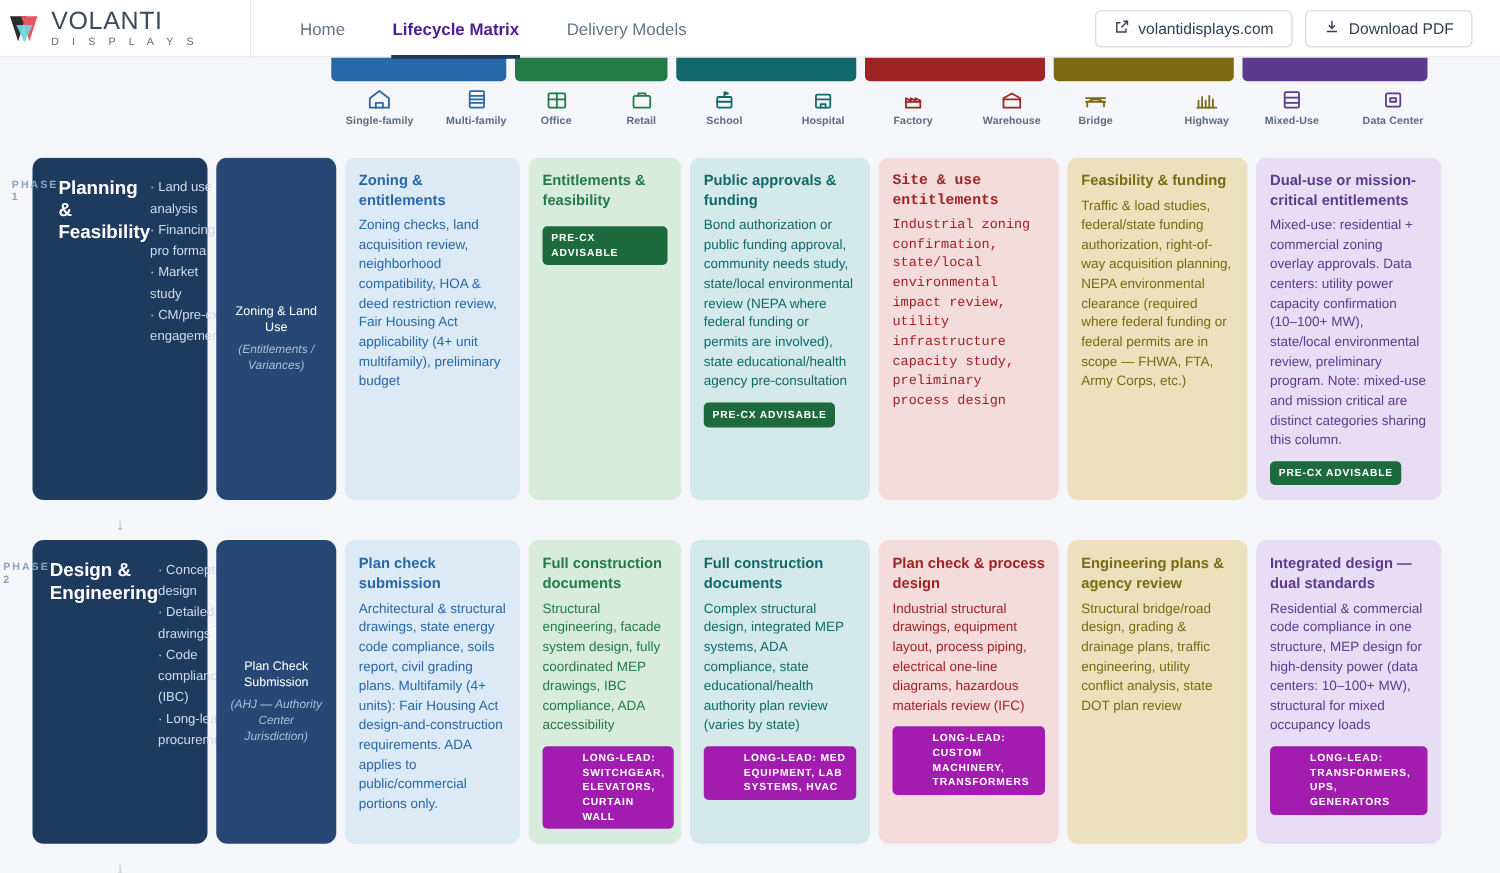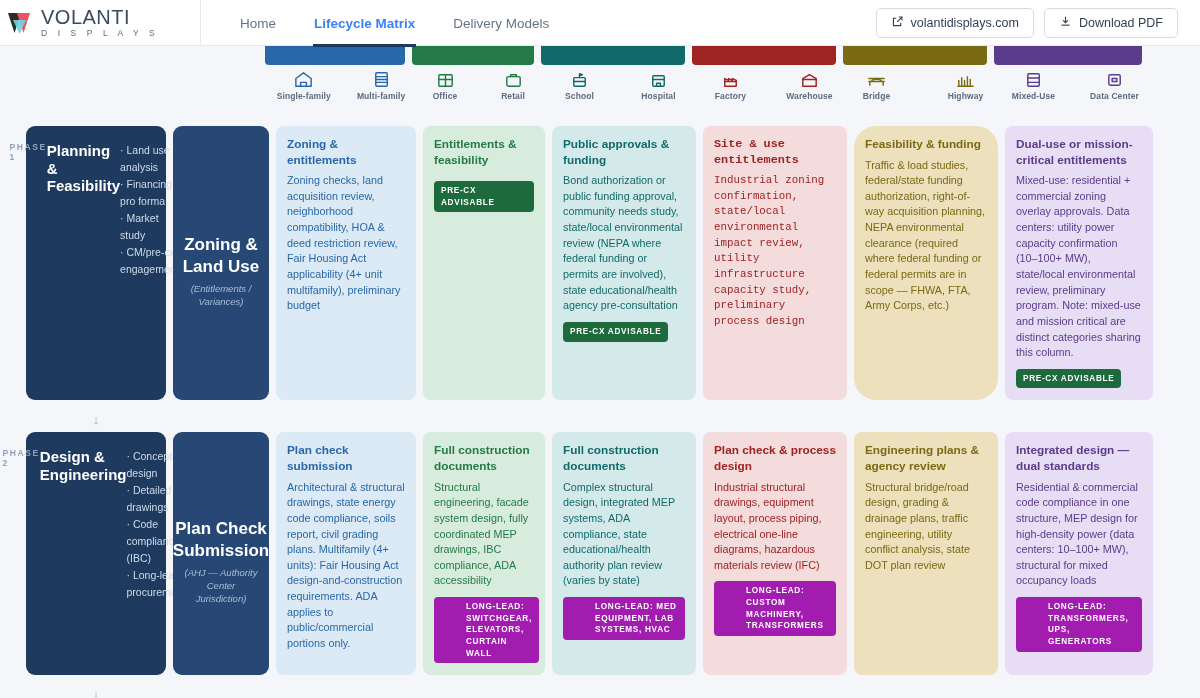--- a/index.html
+++ b/index.html
@@ -45,21 +45,21 @@
   .nav-item {
     position: relative;
     font-size: 13.5px;
     color: #64748b;
     padding: 0 19px;
     height: 46px;
     line-height: 46px;
     cursor: pointer;
     white-space: nowrap;
   }
-  .nav-item.active { color: #3b82f6; font-weight: bold; }
+  .nav-item.active { color: #4c1d95; font-weight: bold; }
   .nav-item.active::after {
     content: "";
     position: absolute;
     left: 18px; right: 18px; bottom: 0;
     height: 3px;
     background: #1e3a5f;
   }
   .topbar-actions {
     margin-left: auto;
     display: flex;
@@ -190,21 +190,21 @@
     border-radius: 9px;
     color: #fff;
     padding: 10px 8px;
     margin-right: 7px;
     display: flex;
     flex-direction: column;
     align-items: center;
     justify-content: center;
     text-align: center;
   }
-  .gate-title { font-size: 17px; font-weight: bold; line-height: 1.3; margin-top: 16px; }
+  .gate-title { font-size: 10px; font-weight: normal; line-height: 1.3; margin-top: 16px; }
   .gate-sub {
     font-size: 9.5px;
     font-style: italic;
     color: #a9bdd6;
     margin-top: 5px;
     line-height: 1.35;
   }
 
   .cell {
     flex: none;
@@ -439,21 +439,21 @@
       <div class="cell" style="width: 140px; background: rgb(220, 234, 246); color: rgb(40, 104, 168);">
         <div class="cell-title">Zoning &amp; entitlements</div>
         <div class="cell-body">Zoning checks, land acquisition review, neighborhood compatibility, HOA &amp; deed restriction review, Fair Housing Act applicability (4+ unit multifamily), preliminary budget</div>
       </div>
       <div class="cell" style="width: 122px; background: rgb(216, 236, 221); color: rgb(35, 122, 70);"><div class="cell-title">Entitlements &amp; feasibility</div><span class="tag precx">PRE-CX ADVISABLE</span></div>
       <div class="cell" style="width: 144px; background: rgb(212, 234, 234); color: rgb(18, 105, 107);"><div class="cell-title">Public approvals &amp; funding</div><div class="cell-body">Bond authorization or public funding approval, community needs study, state/local environmental review (NEPA where federal funding or permits are involved), state educational/health agency pre-consultation</div><span class="tag precx">PRE-CX ADVISABLE</span></div>
       <div class="cell" style="width: 144px; background: rgb(244, 220, 220); color: rgb(160, 35, 35); font-family: Liberation Mono, monospace;">
         <div class="cell-title">Site &amp; use entitlements</div>
         <div class="cell-body">Industrial zoning confirmation, state/local environmental impact review, utility infrastructure capacity study, preliminary process design</div>
       </div>
-      <div class="cell" style="width: 144px; background: rgb(236, 224, 189); color: rgb(122, 106, 18); border-radius: 22px;">
+      <div class="cell" style="width: 144px; background: rgb(236, 224, 189); color: rgb(122, 106, 18);">
         <div class="cell-title">Feasibility &amp; funding</div>
         <div class="cell-body">Traffic &amp; load studies, federal/state funding authorization, right-of-way acquisition planning, NEPA environmental clearance (required where federal funding or federal permits are in scope — FHWA, FTA, Army Corps, etc.)</div>
       </div>
       <div class="cell" style="width: 148px; background: rgb(231, 221, 245); color: rgb(91, 59, 140);"><div class="cell-title">Dual-use or mission-critical entitlements</div><div class="cell-body">Mixed-use: residential + commercial zoning overlay approvals. Data centers: utility power capacity confirmation (10–100+ MW), state/local environmental review, preliminary program. Note: mixed-use and mission critical are distinct categories sharing this column.</div><span class="tag precx">PRE-CX ADVISABLE</span></div>
     </div>
     <div class="connector">
       <div class="arrow">↓</div>
     </div>
     <div class="phase-row">
       <div class="phase-card" style="background: rgb(30, 58, 95);">

